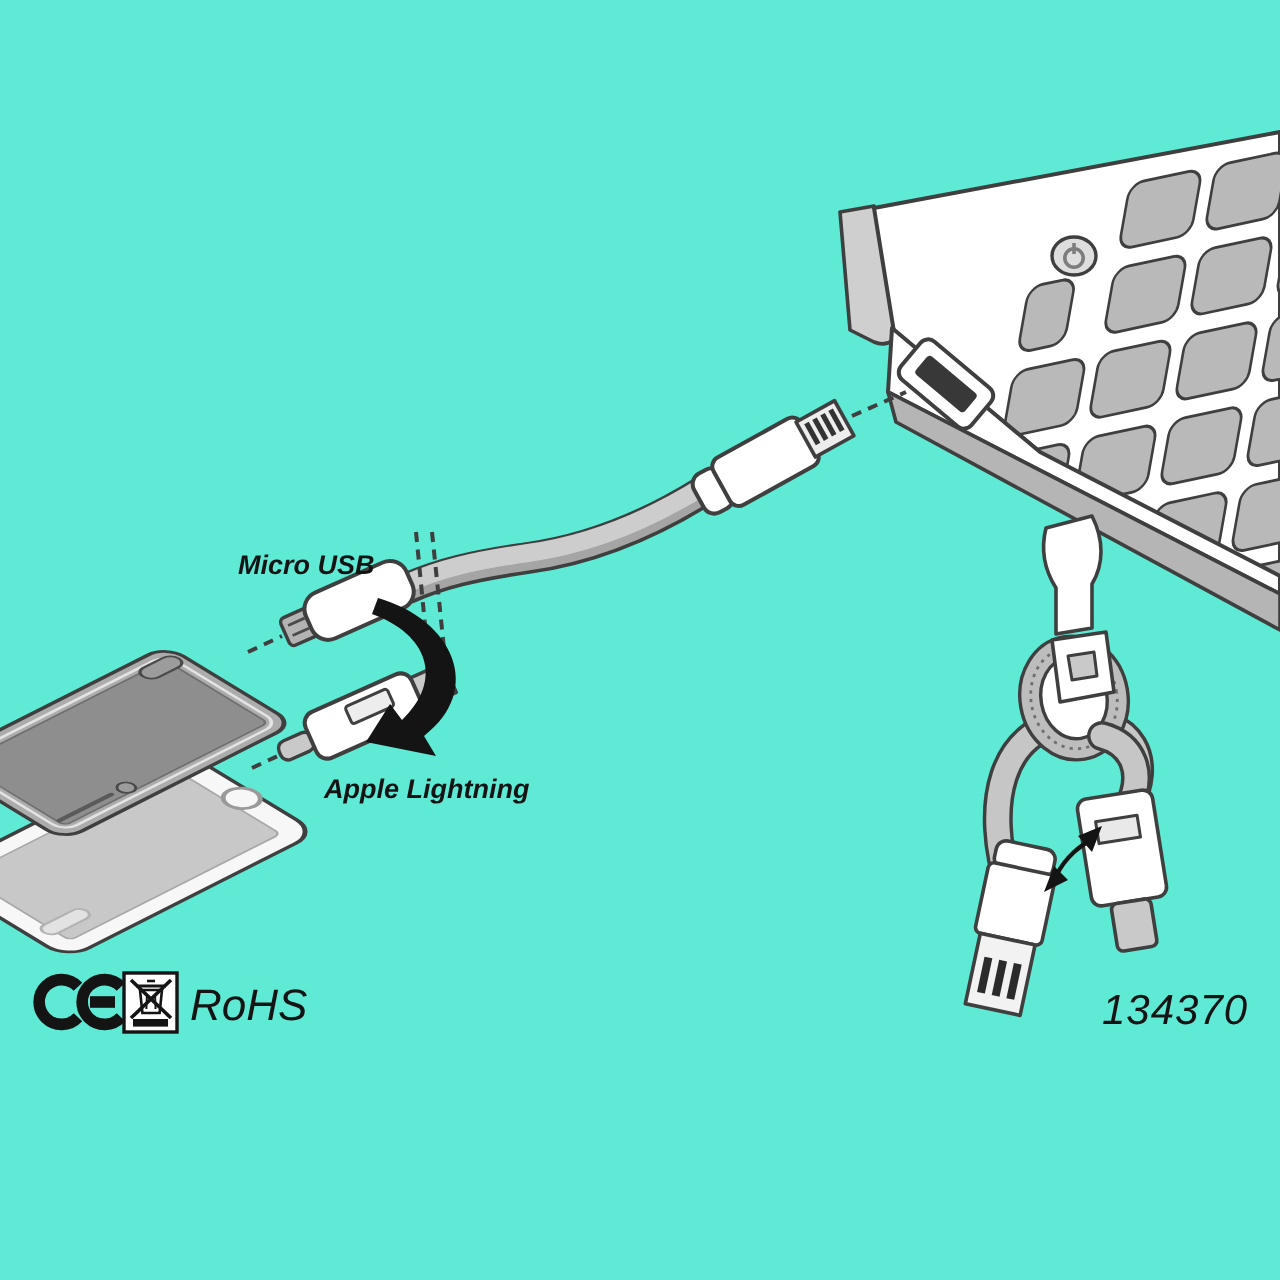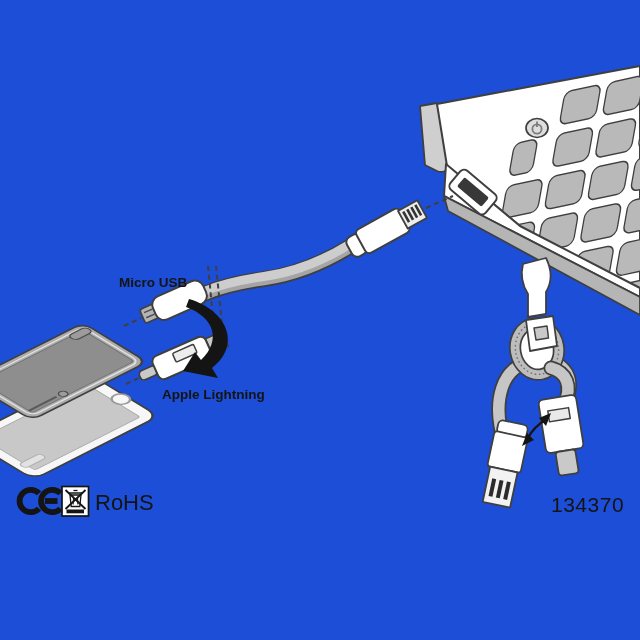--- a/index.html
+++ b/index.html
@@ -1,17 +1,17 @@
 <!DOCTYPE html>
 <html style="--outline: #3f3f3f; --ink: #141414; --light-gray: #cdcdcd; --mid-gray: #a5a5a5; --cable-gray: #c6c6c6; --key-gray: #b9b9b9; --screen-dark: #8e8e8e; --screen-light: #c8c8c8; --body-dark: #acacac; --body-light: #f7f7f7;"><head>
 <meta charset="utf-8">
 <style>
   html,body{margin:0;padding:0;background:#fff;}
-  .stage{position:relative;width:640px;height:640px;background:#1d4ed8;overflow:hidden;
-         font-family:"Liberation Sans",sans-serif;}
+  .stage{position:relative;width:640px;height:640px;background:#5eead4;overflow:hidden;
+         font-family:"Liberation Sans",sans-serif;font-style:italic;}
   svg{display:block}
   
   .s   {stroke:var(--outline);stroke-width:2;stroke-linejoin:round;stroke-linecap:round;}
   .f   {fill:#fff;}
   .key {fill:var(--key-gray);stroke:var(--outline);stroke-width:1.4;}
   .dash{fill:none;stroke:var(--outline);stroke-width:2;stroke-dasharray:5 3.8;stroke-linecap:butt;}
   .blk {fill:var(--ink);}
   .cableOut{fill:none;stroke:var(--outline);stroke-width:16;stroke-linecap:round;}
   .cableMid{fill:none;stroke:var(--mid-gray);stroke-width:12.4;stroke-linecap:round;}
   .cableTop{fill:none;stroke:var(--light-gray);stroke-width:9;stroke-linecap:round;}

